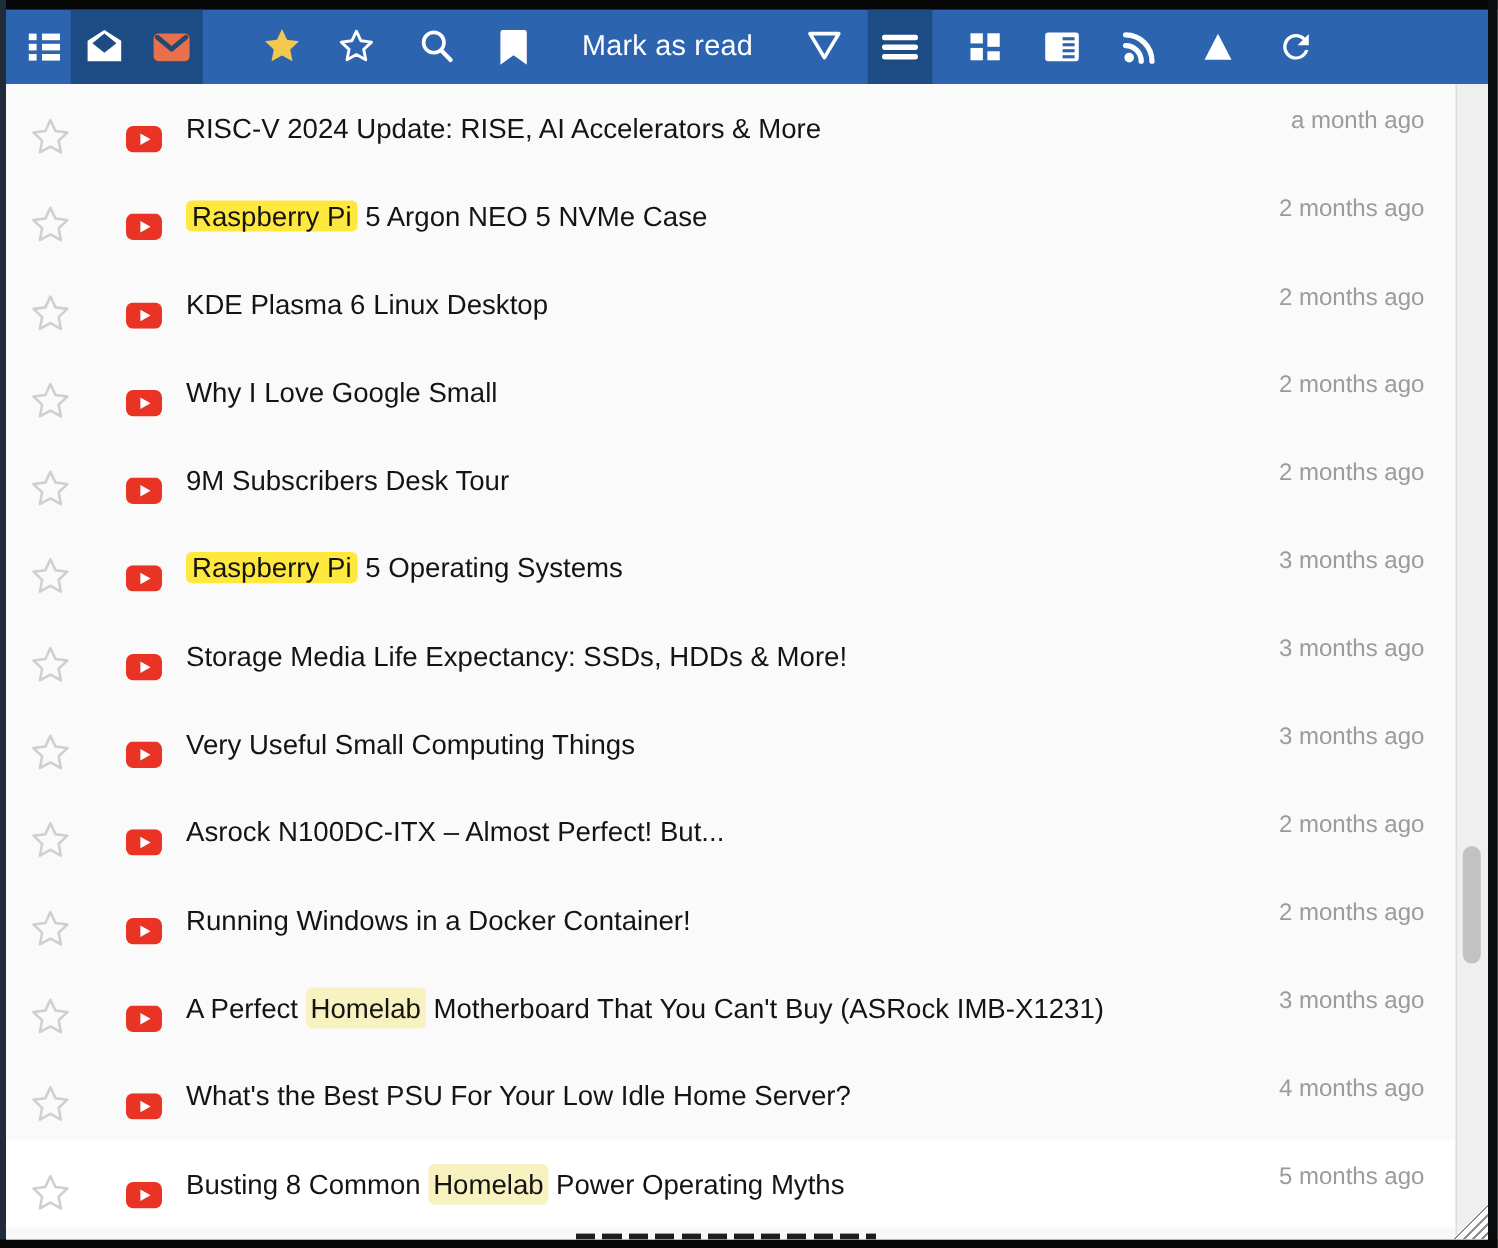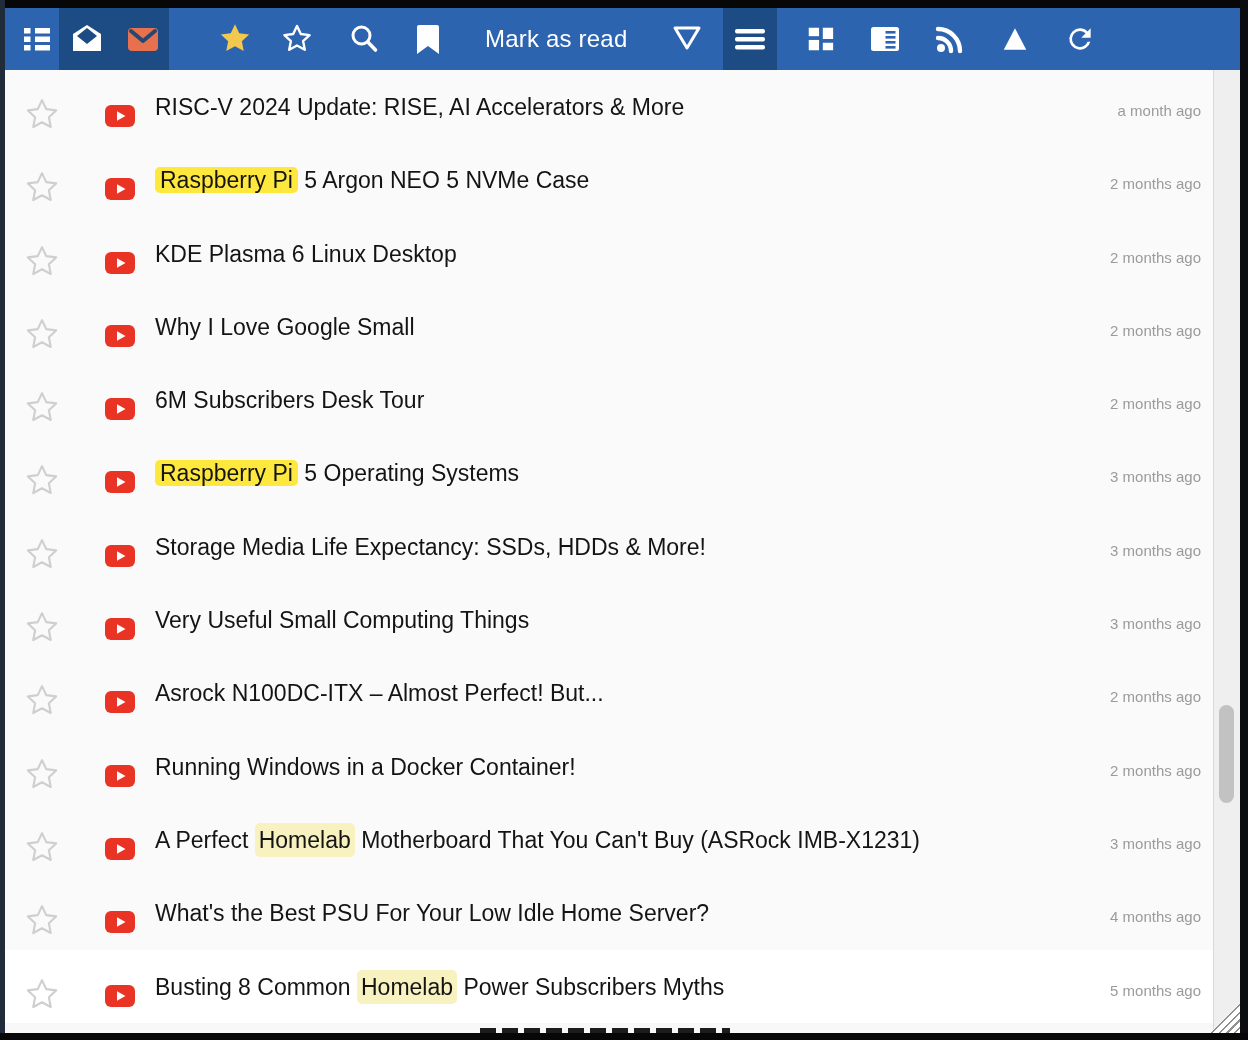--- a/index.html
+++ b/index.html
@@ -65,21 +65,21 @@
   .row.selected{background:var(--row-selected-bg);}
   .row .star{position:absolute;left:20px;top:28px;}
   .row .yt{position:absolute;left:100px;top:35px;color:var(--youtube-red);}
   .row .title{
     position:absolute;left:150px;top:24px;white-space:nowrap;
     font-size:23px;color:var(--title-color);text-align:center;
   }
   .row .title .hl-bright{background:var(--hl-bright);border-radius:5px;padding:0 5px;}
   .row .title .hl-pale{background:var(--hl-pale);border-radius:5px;padding:4px 4px;}
   .row .time{
-    position:absolute;right:12px;top:20px;font-size:15px;color:var(--time-color);margin-top:12px;
+    position:absolute;right:26px;top:20px;font-size:20px;color:var(--time-color);
   }
 
   
   .partial-row{
     position:absolute;left:0;top:953px;width:1208px;height:10px;background:#f8f8f8;
   }
   .partial-row .clip-bars{
     position:absolute;left:475px;bottom:0;width:250px;height:5px;
     background:repeating-linear-gradient(90deg,#1c1c1c 0 16px,transparent 16px 22px);
   }
@@ -277,21 +277,21 @@
     <span class="time">2 months ago</span>
   </div>
       <div class="row">
     <svg class="star" width="34" height="34" viewBox="0 0 32 32">
       <path fill="none" stroke="var(--star-outline)" stroke-width="2" stroke-linejoin="round" d="M16,2 L20,10.5 L29.31,11.67 L22.47,18.1 L24.23,27.33 L16,22.8 L7.77,27.33 L9.53,18.1 L2.69,11.67 L12,10.5 Z"></path>
     </svg>
     <svg class="yt" width="30" height="22" viewBox="0 0 30 22">
       <rect x="0" y="0" width="30" height="22" rx="6" fill="currentColor"></rect>
       <polygon points="12,6.2 12,15.8 20.5,11" fill="#fff"></polygon>
     </svg>
-    <span class="title"><span>6M Subscribers Desk Tour</span></span>
+    <span class="title"><span>9M Subscribers Desk Tour</span></span>
     <span class="time">2 months ago</span>
   </div>
       <div class="row">
     <svg class="star" width="34" height="34" viewBox="0 0 32 32">
       <path fill="none" stroke="var(--star-outline)" stroke-width="2" stroke-linejoin="round" d="M16,2 L20,10.5 L29.31,11.67 L22.47,18.1 L24.23,27.33 L16,22.8 L7.77,27.33 L9.53,18.1 L2.69,11.67 L12,10.5 Z"></path>
     </svg>
     <svg class="yt" width="30" height="22" viewBox="0 0 30 22">
       <rect x="0" y="0" width="30" height="22" rx="6" fill="currentColor"></rect>
       <polygon points="12,6.2 12,15.8 20.5,11" fill="#fff"></polygon>
     </svg>
@@ -365,21 +365,21 @@
     <span class="time">4 months ago</span>
   </div>
       <div class="row selected">
     <svg class="star" width="34" height="34" viewBox="0 0 32 32">
       <path fill="none" stroke="var(--star-outline)" stroke-width="2" stroke-linejoin="round" d="M16,2 L20,10.5 L29.31,11.67 L22.47,18.1 L24.23,27.33 L16,22.8 L7.77,27.33 L9.53,18.1 L2.69,11.67 L12,10.5 Z"></path>
     </svg>
     <svg class="yt" width="30" height="22" viewBox="0 0 30 22">
       <rect x="0" y="0" width="30" height="22" rx="6" fill="currentColor"></rect>
       <polygon points="12,6.2 12,15.8 20.5,11" fill="#fff"></polygon>
     </svg>
-    <span class="title"><span>Busting 8 Common </span><span class="hl-pale">Homelab</span><span> Power Subscribers Myths</span></span>
+    <span class="title"><span>Busting 8 Common </span><span class="hl-pale">Homelab</span><span> Power Operating Myths</span></span>
     <span class="time">5 months ago</span>
   </div>
     </div>
 
   <div class="partial-row">
     <div class="clip-bars"></div>
   </div>
 
   <div class="scrollbar">
     <div class="scroll-thumb"></div>

